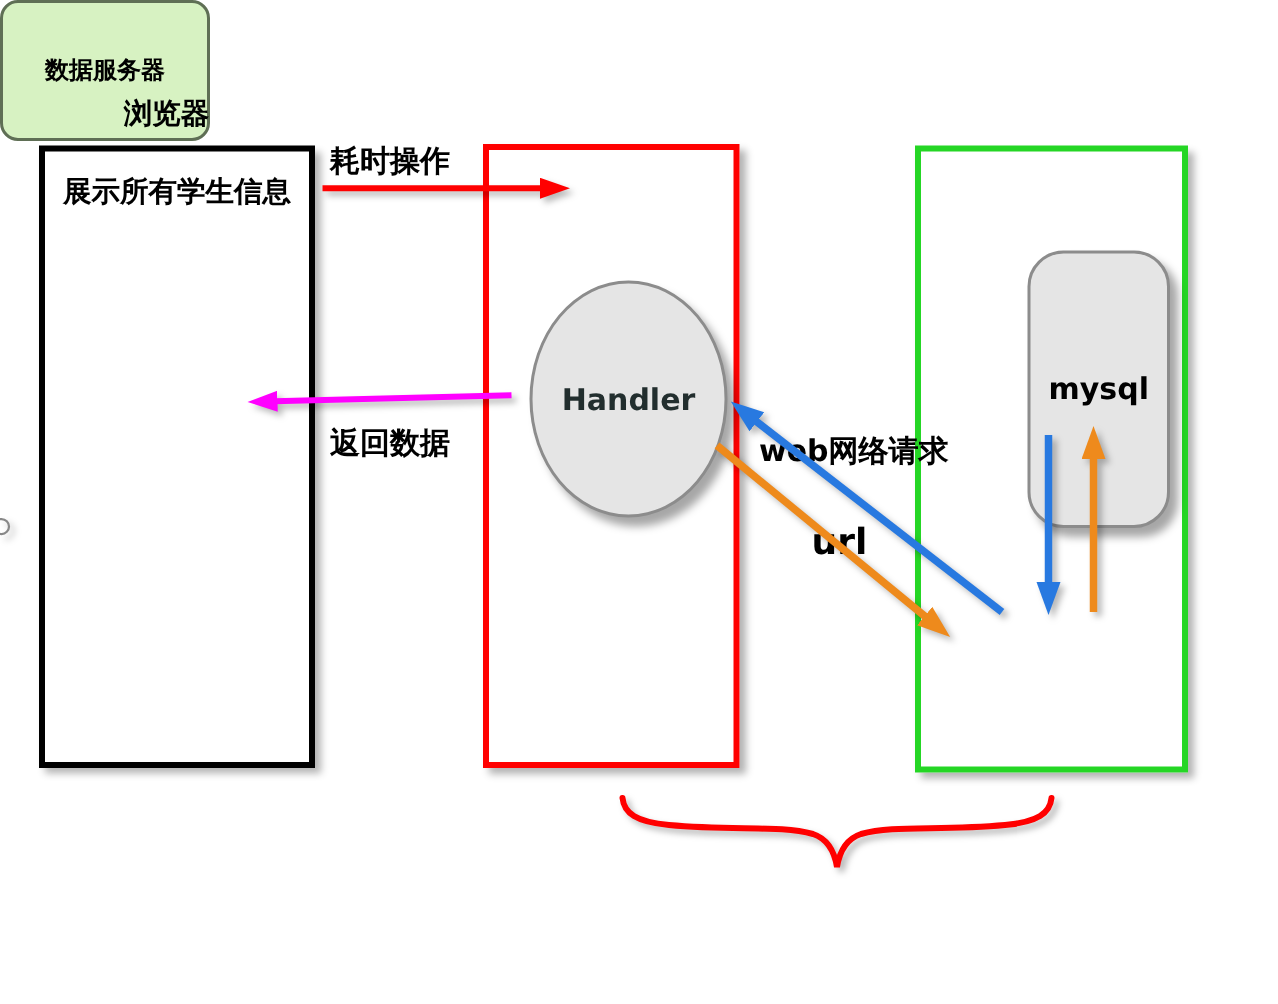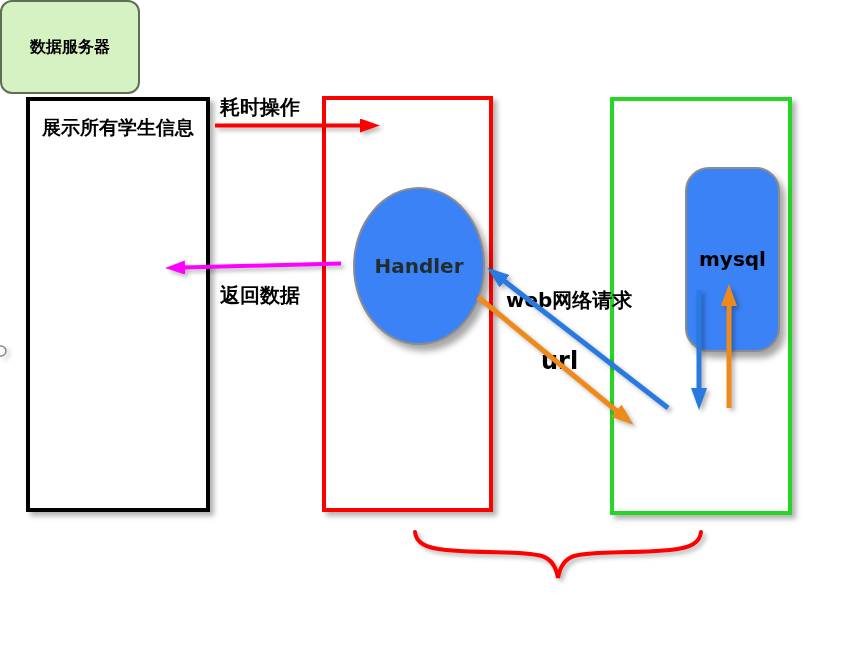--- a/index.html
+++ b/index.html
@@ -23,21 +23,21 @@
     box-shadow:4px 4px 5px rgba(0,0,0,0.30);
   }
   #browser-box{left:26px;top:97px;width:184px;height:415px;border:4px solid #000;}
   #tornado-box{left:322px;top:96px;width:171px;height:416px;border:4px solid #ff0000;}
   #mysql-host-box{left:610px;top:97px;width:182px;height:418px;border:4px solid #25d625;}
 
   
   .node{
     position:absolute;
     box-sizing:border-box;
-    background:#3b82f6;
+    background:#e5e5e5;
     border:2px solid #8c8c8c;
     box-shadow:5px 6px 6px rgba(0,0,0,0.35);
   }
   #handler-ellipse{
     left:353px;top:187px;width:132px;height:158px;
     border-radius:50%;
     display:flex;align-items:center;justify-content:center;
     font-size:20px;color:#222e2e;
   }
   #mysql-box{
@@ -69,20 +69,21 @@
     position:absolute;left:0;top:0;
     pointer-events:none;
     filter:drop-shadow(3px 3px 2px rgba(0,0,0,0.28));
   }
 </style>
 </head>
 <body>
 
 <div id="canvas">
 
+  <div class="lbl center" id="browser-title">浏览器</div>
   <div class="bigbox" id="browser-box">
     <div class="lbl" id="browser-content">展示所有学生信息</div>
   </div>
 
   <div class="bigbox" id="tornado-box"></div>
   <div class="node" id="handler-ellipse">
     <span>Handler</span>
   </div>
 
   <div class="bigbox" id="mysql-host-box"></div>

